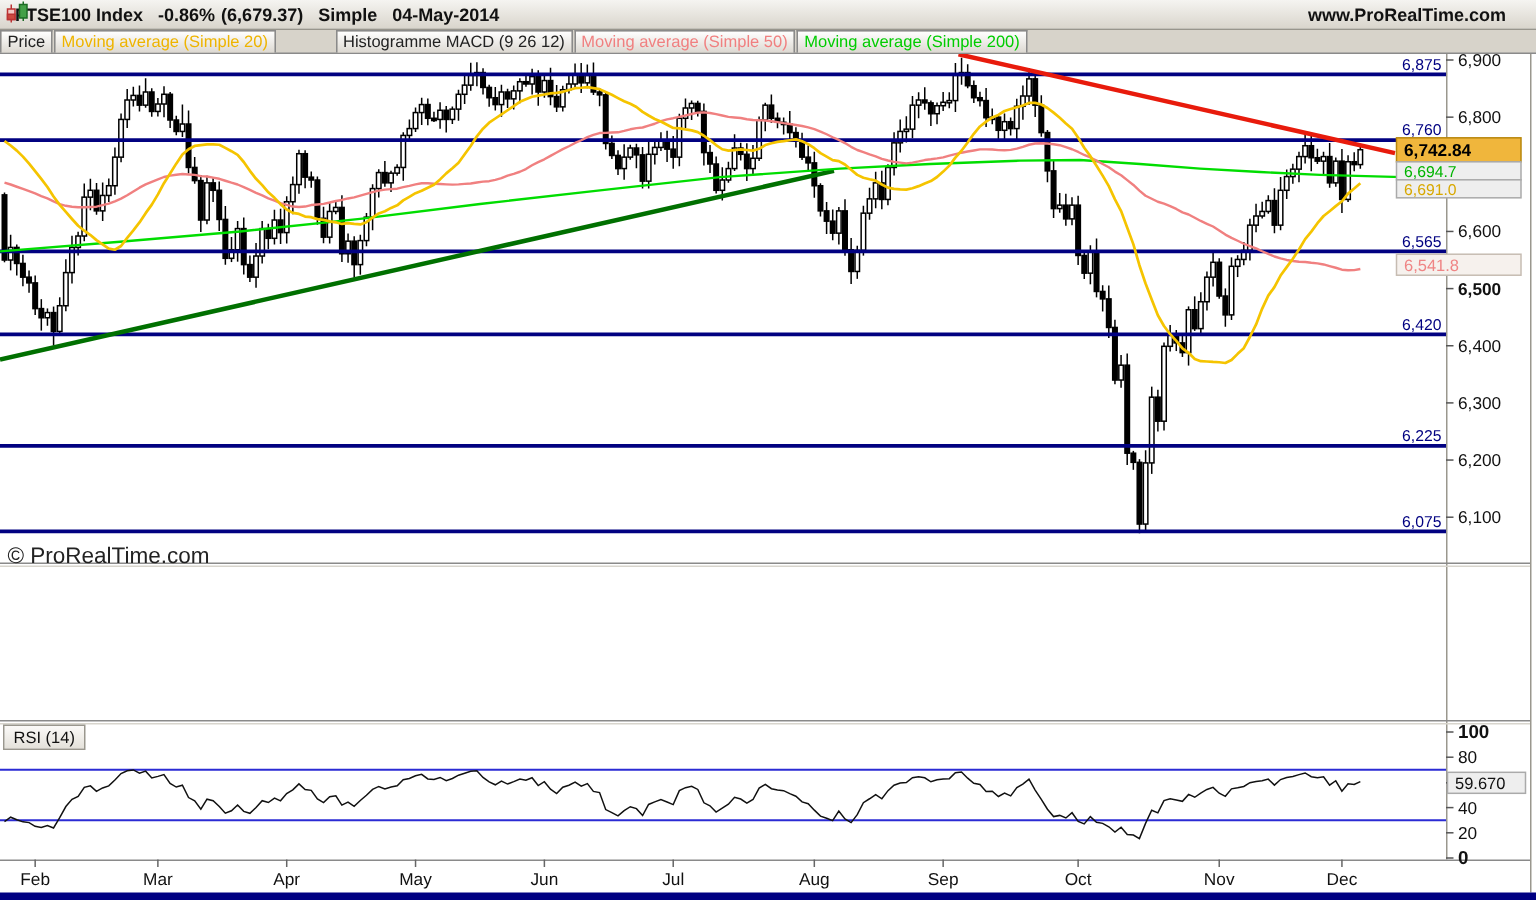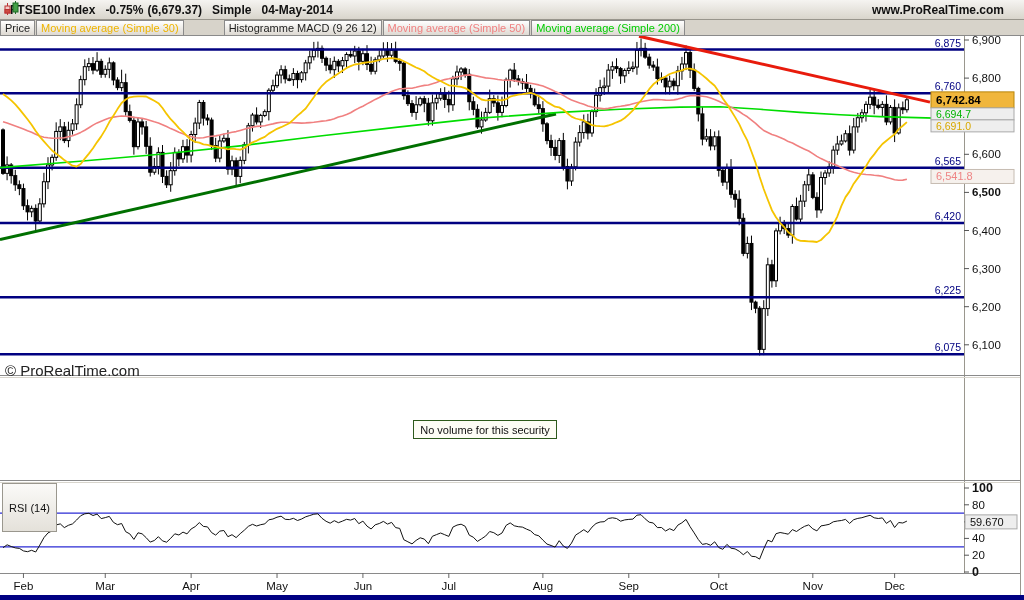--- a/index.html
+++ b/index.html
@@ -15,50 +15,50 @@
   #tabbar{position:absolute;left:0;top:20px;width:1024px;height:15px;
     background:#d7d3ca;border-bottom:1px solid #8a8a8a;display:flex;gap:1px;
     padding-left:0;font-size:11px;align-items:stretch;}
   .tab{background:linear-gradient(#ffffff,#ddd9d2);border:1px solid #8a8a8a;border-bottom:none;
     padding:0 4px;line-height:14px;white-space:nowrap;}
   
   #copyright{position:absolute;left:5px;top:362px;font-size:15px;color:#222;}
   #novol{position:absolute;left:413px;top:420px;width:142px;height:17px;
     border:1px solid #2d5a1b;background:#fdfdf5;font-size:11px;color:#111;
     display:flex;align-items:center;justify-content:center;}
-  #rsitab{position:absolute;left:2px;top:483px;height:15px;padding:16px 6px;
+  #rsitab{position:absolute;left:2px;top:483px;height:15px;padding:0 6px;
     border:1px solid #9a978e;background:linear-gradient(#fbfaf8,#e4e1da);
     font-size:11px;color:#111;display:flex;align-items:center;}
   svg{position:absolute;left:0;top:0;}
   text{font-family:"Liberation Sans",sans-serif;}
 </style>
 </head>
 <body>
 
 <div id="app">
 
   <div id="titlebar">
     <svg id="title-icon" viewBox="0 0 18 16">
       <line x1="4.5" y1="3" x2="4.5" y2="15" stroke="#b33" stroke-width="1"></line>
       <rect x="2" y="6" width="5" height="7" fill="#f3c9c5" stroke="#b33"></rect>
       <rect x="2" y="9.5" width="5" height="3.5" fill="#cc4a3f" stroke="#b33"></rect>
       <line x1="12.5" y1="1" x2="12.5" y2="14" stroke="#1d6b24" stroke-width="1"></line>
       <rect x="10" y="3" width="5" height="9" fill="#44a047" stroke="#1d6b24"></rect>
     </svg>
     <span class="sp">FTSE100 Index</span>
-    <span class="sp">-0.75%</span>
+    <span class="sp">-0.86%</span>
     <span class="sp" style="margin-left:4px">(6,679.37)</span>
     <span class="sp">Simple</span>
     <span class="sp">04-May-2014</span>
     <span id="site">www.ProRealTime.com</span>
   </div>
 
   <div id="tabbar">
       <div class="tab" style="color: rgb(34, 34, 34);">Price</div>
-      <div class="tab" style="color: rgb(238, 180, 0);">Moving average (Simple 30)</div>
+      <div class="tab" style="color: rgb(238, 180, 0);">Moving average (Simple 20)</div>
       <div class="tab" style="color: rgb(34, 34, 34); margin-left: 39px;">Histogramme MACD (9 26 12)</div>
       <div class="tab" style="color: rgb(240, 128, 128);">Moving average (Simple 50)</div>
       <div class="tab" style="color: rgb(0, 204, 0);">Moving average (Simple 200)</div>
     </div>
 
   <svg id="plot" width="1024" height="600" viewBox="0 0 1024 600">
       <defs>
         <clipPath id="pclip">
           <rect x="0" y="36" width="964" height="339"></rect>
         </clipPath>
@@ -606,15 +606,14 @@
         <line x1="718.75" y1="573" x2="718.75" y2="578" stroke="#666"></line>
         <text x="718.75" y="590" text-anchor="middle" font-size="11.5" fill="#111">Oct</text>
         <line x1="812.8199999999999" y1="573" x2="812.8199999999999" y2="578" stroke="#666"></line>
         <text x="812.8199999999999" y="590" text-anchor="middle" font-size="11.5" fill="#111">Nov</text>
         <line x1="894.62" y1="573" x2="894.62" y2="578" stroke="#666"></line>
         <text x="894.62" y="590" text-anchor="middle" font-size="11.5" fill="#111">Dec</text>
       </g>
     </svg>
 
   <div id="copyright">© ProRealTime.com</div>
-  <div id="novol">No volume for this security</div>
   <div id="rsitab">RSI (14)</div>
 </div>
 
 </body></html>

